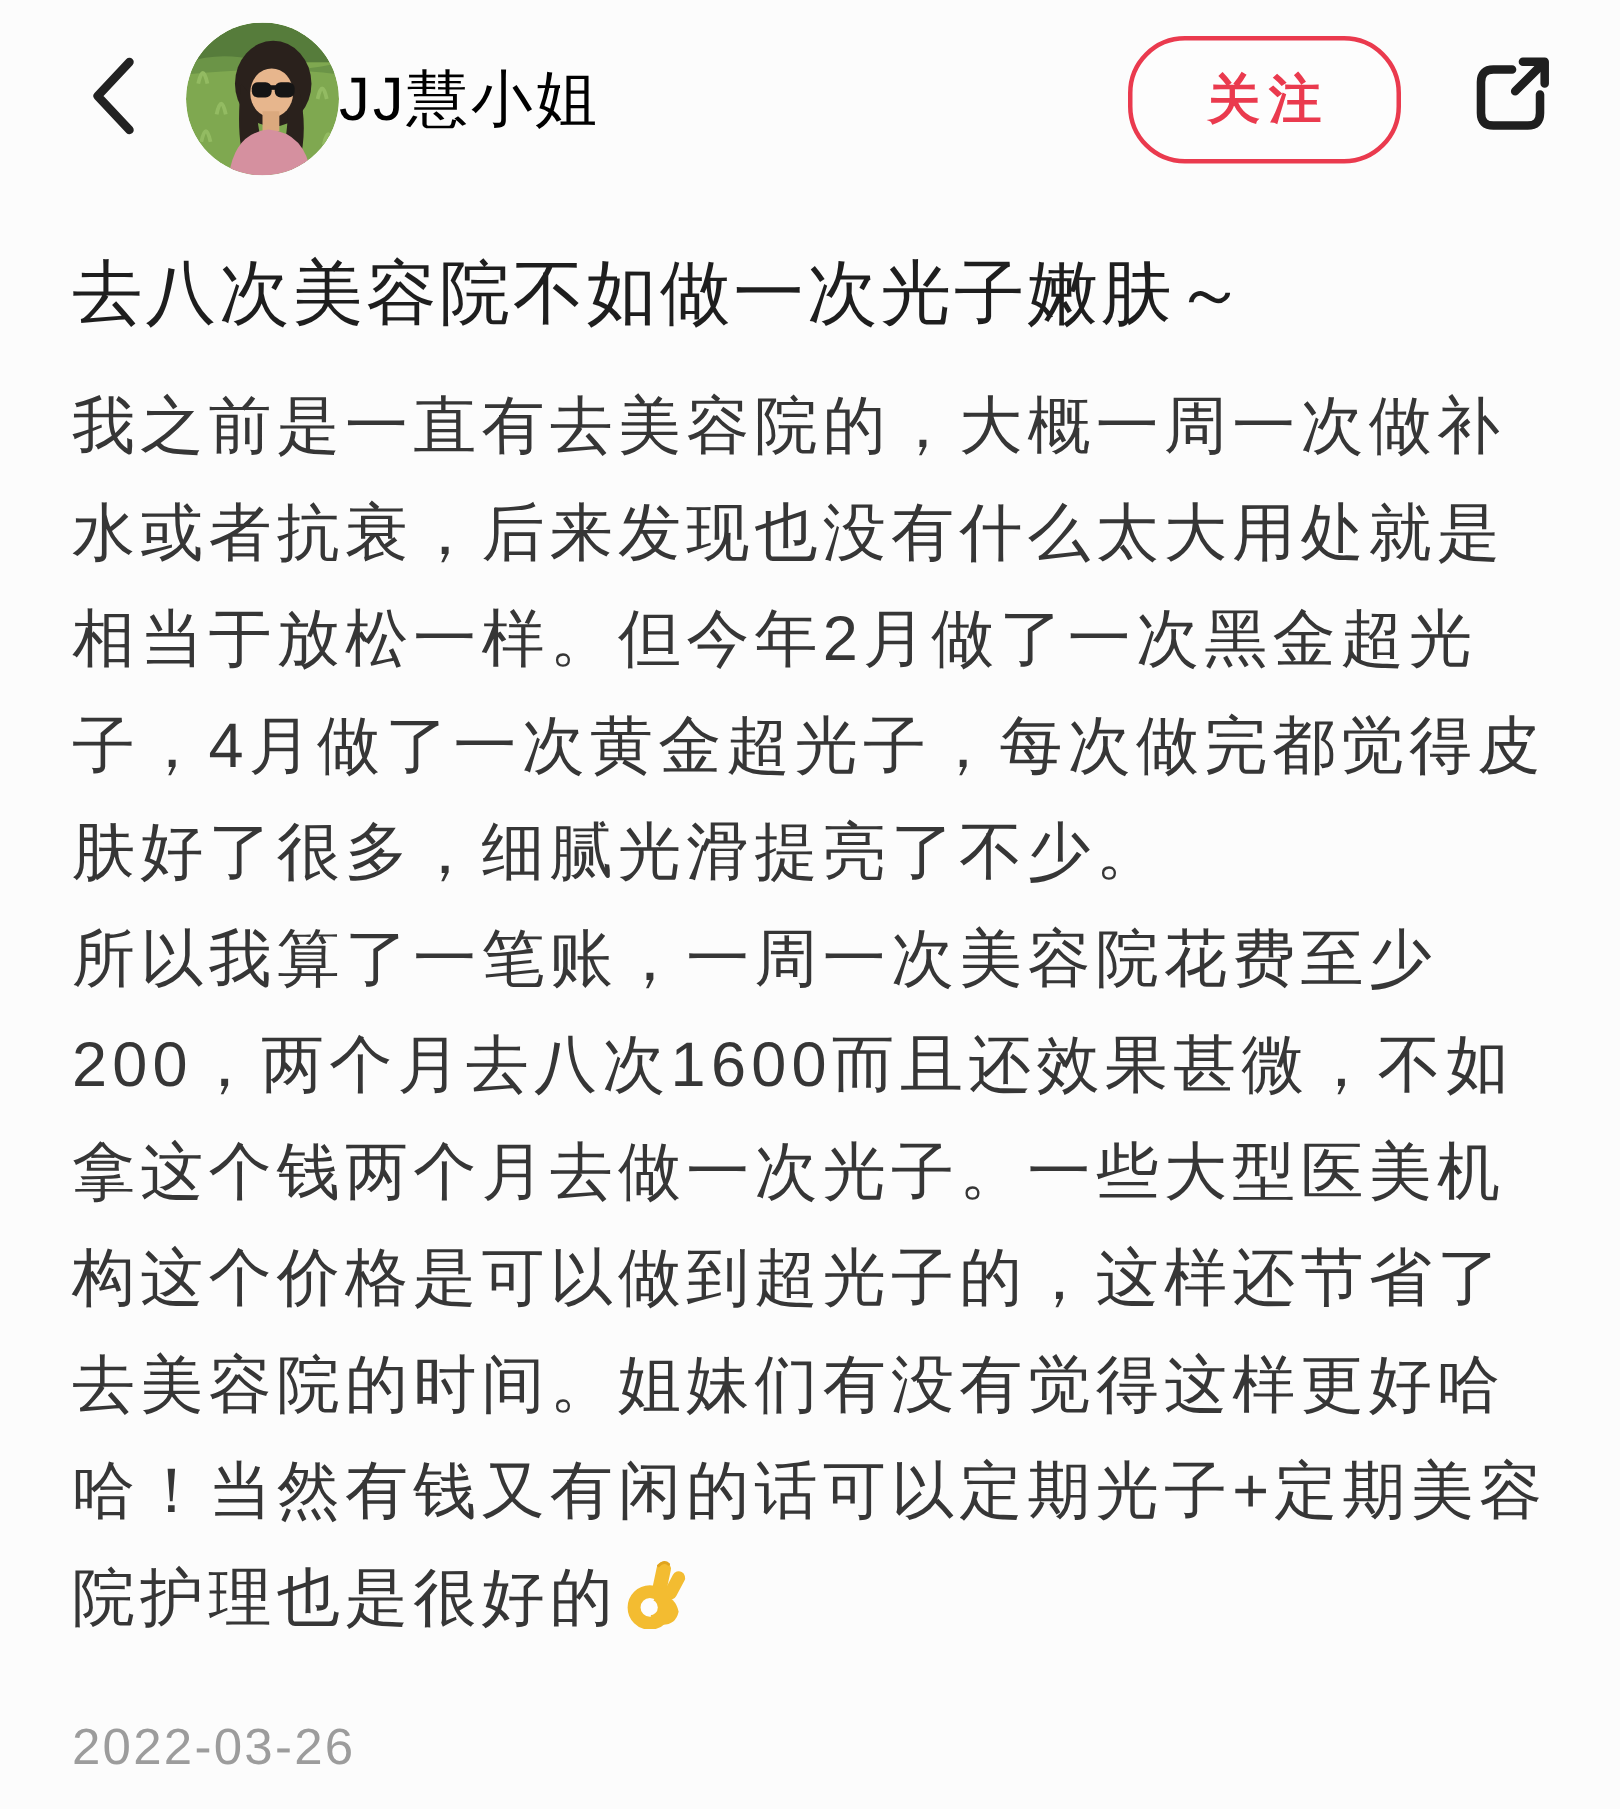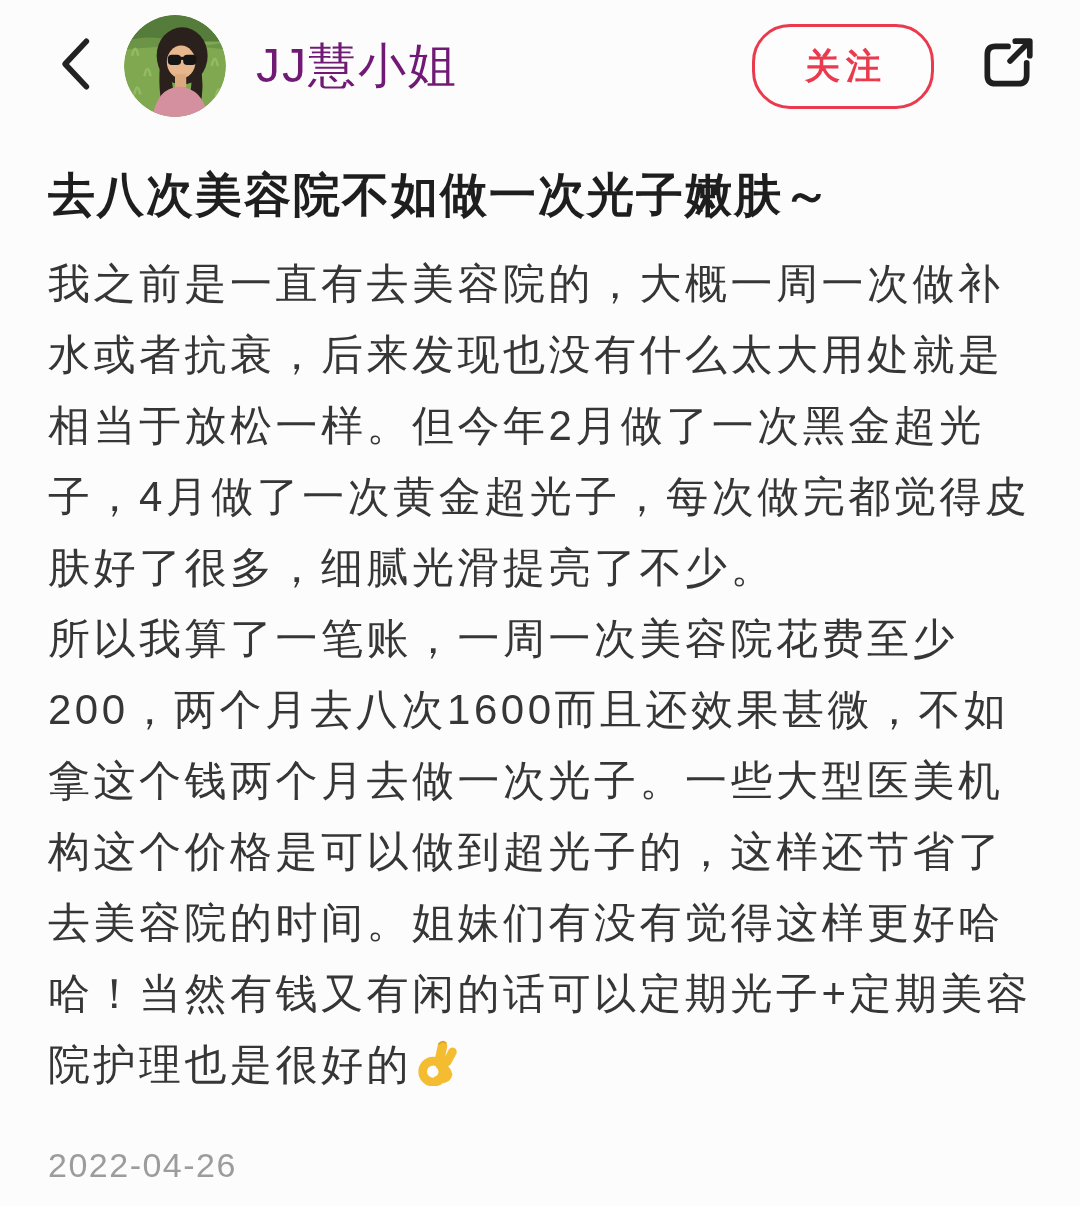--- a/index.html
+++ b/index.html
@@ -36,23 +36,22 @@
     width: 102px;
     height: 102px;
     border-radius: 50%;
     overflow: hidden;
     margin-left: 26px;
     flex: 0 0 auto;
     cursor: pointer;
   }
   .avatar svg { display: block; width: 100%; height: 100%; }
   .username {
-    margin-left: 30px;
-    font-size: 48px;
-    color: #701a75;
+    font-size: 41px;
+    color: #000000;
     letter-spacing: 2px;
     white-space: nowrap;
   }
   .spacer { flex: 1 1 auto; }
   .follow-btn {
     width: 182px;
     height: 85px;
     border: 3px solid #ea3a4e;
     border-radius: 38px;
     background: #fdfdfd;
@@ -77,21 +76,21 @@
     justify-content: center;
     cursor: pointer;
     flex: 0 0 auto;
   }
   
   .main { padding: 0 48px; }
   .post-title {
     margin-top: 34px;
     font-size: 47px;
     line-height: 58px;
-    font-weight: 700;
+    font-weight: 400;
     color: #1e1e1e;
     letter-spacing: 2px;
   }
   .post-body {
     margin-top: 24px;
     font-size: 42px;
     line-height: 71px;
     letter-spacing: 3.5px;
     color: #363636;
   }
@@ -191,16 +190,16 @@
             <rect x="31" y="7" width="9" height="21" rx="4.5" transform="rotate(28 35 17)"></rect>
             <path d="M26 24 q10 2 12 12 q-2 9 -11 9 q-8 -1 -9 -9 q1 -10 8 -12 Z"></path>
           </g>
           <circle cx="18" cy="33" r="11" fill="none" stroke="#f3bc31" stroke-width="9"></circle>
           <circle cx="18" cy="33" r="5.5" fill="#fdfdfd"></circle>
           <path d="M24 4 q4 -4 7 -1" stroke="#e0a41f" stroke-width="2" fill="none" stroke-linecap="round"></path>
         </svg>
       </span>
     </div>
 
-    <div class="post-date">2022-04-26</div>
+    <div class="post-date">2022-03-26</div>
   </div>
 
 </div>
 
 </body></html>

